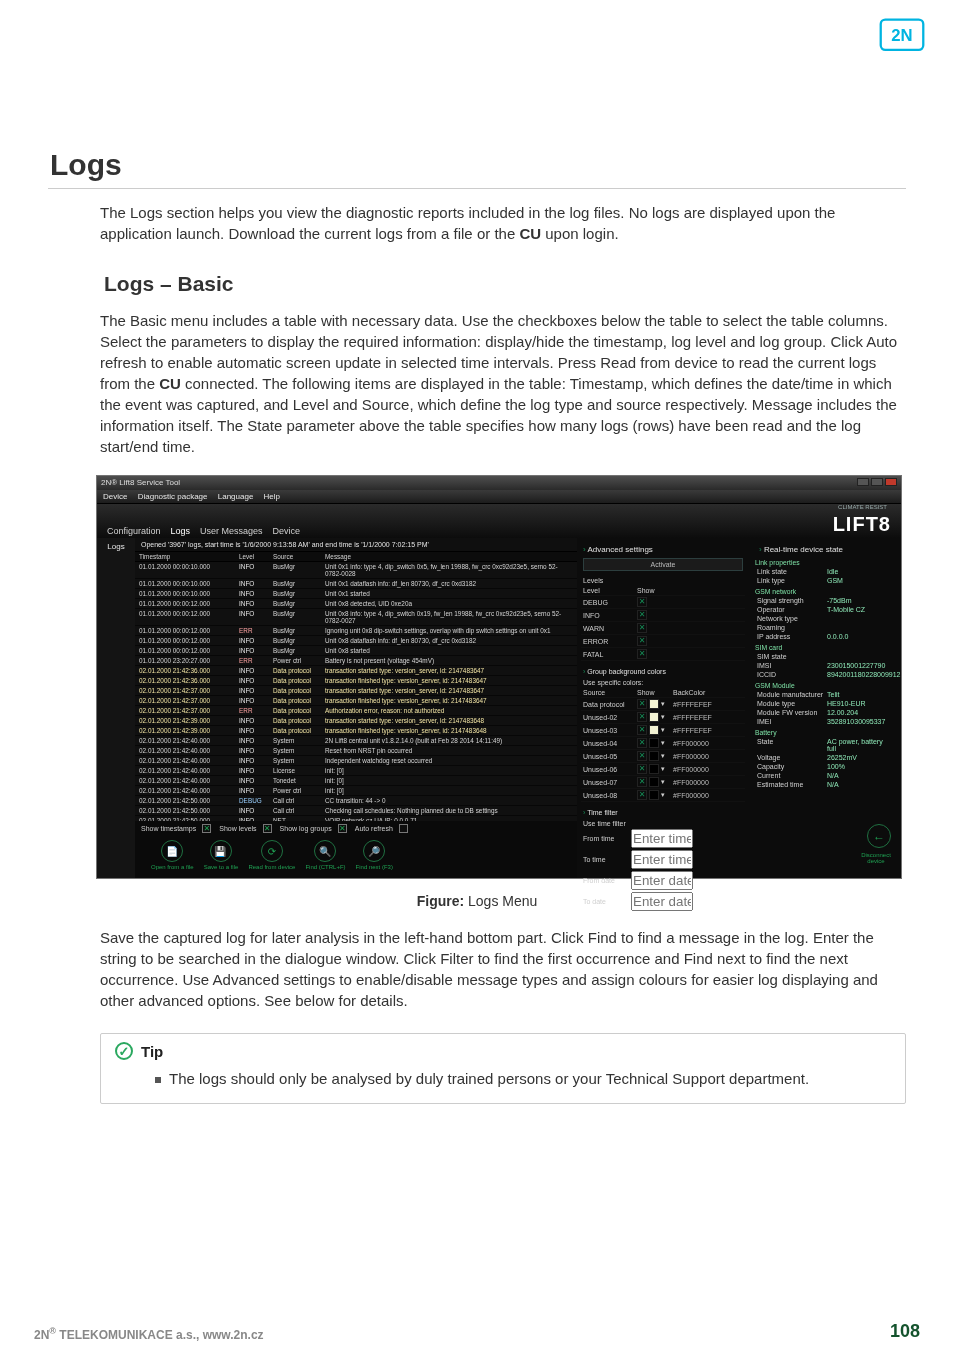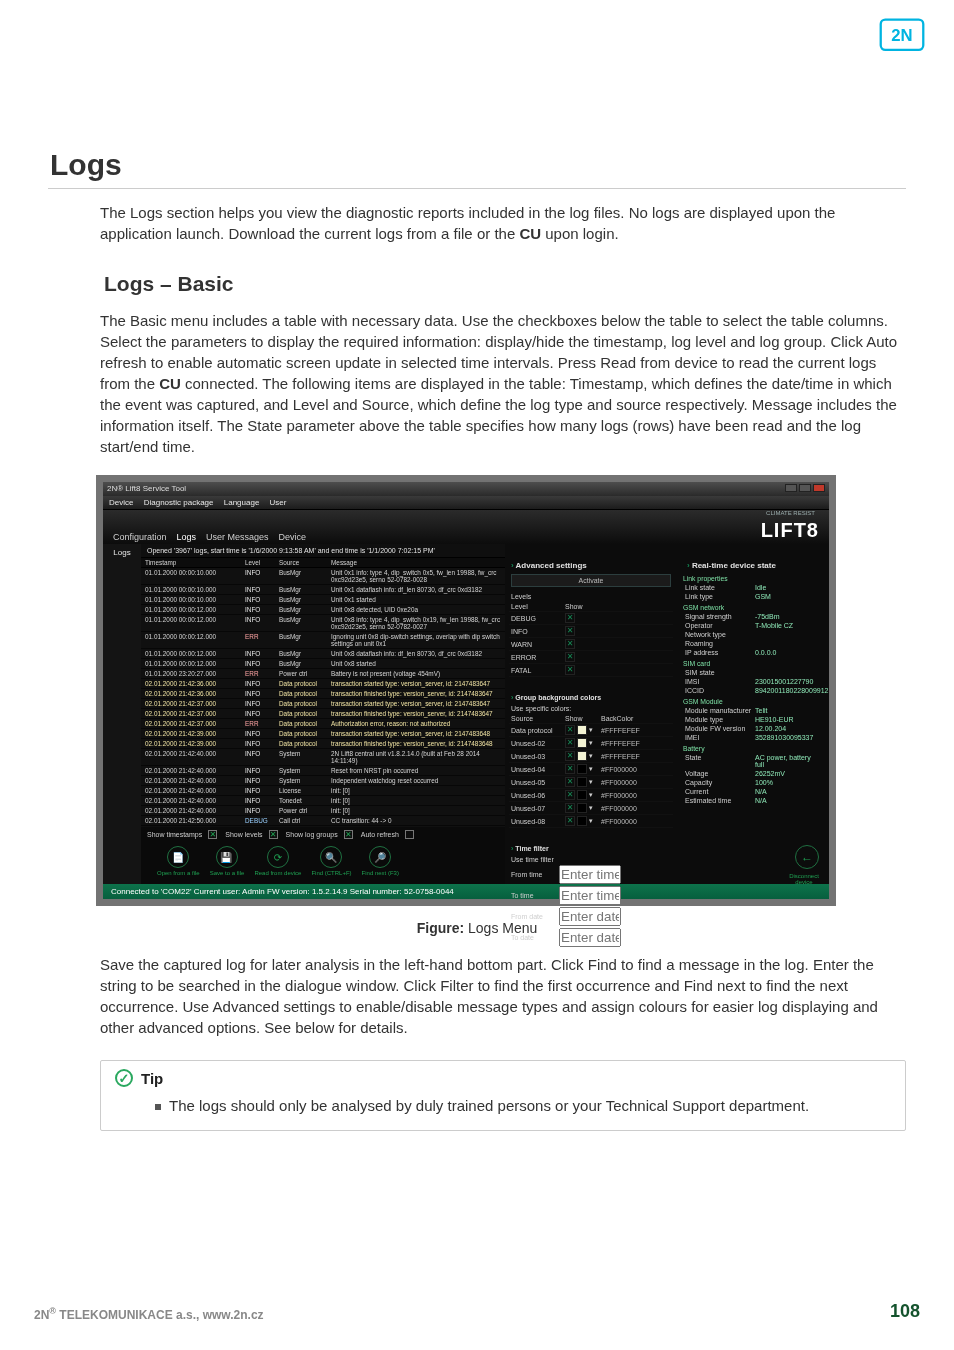--- a/index.html
+++ b/index.html
@@ -45,22 +45,22 @@
   .basic-text {
     font-size: 15px;
     line-height: 1.4;
     color: #333;
     margin: 0 0 18px 52px;
   }
   .screenshot-wrap {
     margin: 0 0 12px 48px;
   }
   .app-window {
-    width: 740px;
-    border: 7px solid #737373;
+    width: 806px;
+    border: 1px solid #737373;
     background: #4c1d95;
     font-size: 8px;
     position: relative;
   }
   .titlebar {
     height: 14px;
     background: linear-gradient(#4e4e4e, #2a2a2a);
     color: #ddd;
     font-size: 8px;
     padding: 2px 4px;
@@ -169,21 +169,21 @@
   }
   .rt-panel {
     width: 152px;
     background: #0c0c0c;
     color: #cfcfcf;
     font-size: 7px;
     display:flex;
     flex-direction:column;
     padding:4px 4px 0 4px;
   }
-  .sec-head { font-size:8px; color:#e0e0e0; margin:13px 0 2px 6px;font-weight:bold; }
+  .sec-head { font-size:8px; color:#e0e0e0; margin:3px 0 2px 6px; }
   .sec-head::before { content:"› "; color:#158a55; }
   .mini-table { margin:0 4px 4px 4px; }
   .mini-table .mr { display:grid; grid-template-columns: 54px 12px 12px 12px 38px; align-items:center; padding:1px 2px; border-bottom:1px solid #111; }
   .mini-box { width:10px; height:10px; border:1px solid #222; display:inline-block; }
   .mini-box.on::after { content:"✕"; color:#158a55; font-size:8px; line-height:8px; display:block; text-align:center; }
   .swatch { width:10px; height:10px; border:1px solid #222; display:inline-block; }
   .hexval { color:#bdbdbd; }
   .prop-row { display:grid; grid-template-columns: 70px 1fr; padding:1px 4px; }
   .prop-val { color:#8de6b6; text-align:left; }
   .rt-sec { color:#7fe2a7; font-size:6.8px; margin:3px 0 1px 2px; }
@@ -222,21 +222,21 @@
   .tip-icon {
     width: 18px; height: 18px; border: 2px solid #2aa85f; border-radius: 50%;
     display:flex; align-items:center; justify-content:center; color:#2aa85f; font-weight:bold; font-size:13px;
   }
   .tip-title { font-weight:bold; font-size:15px; color:#222; }
   .tip-body {
     font-size: 15px; line-height:1.4; color:#333; padding: 4px 16px 14px 54px;
   }
   .tip-body .bullet { display:inline-block; width:6px; height:6px; background:#555; margin-right:8px; vertical-align:middle; }
   .footer {
-    position:absolute; bottom:28px; left:34px; right:34px;
+    position:absolute; bottom:8px; left:34px; right:34px;
     display:flex; justify-content:space-between; align-items:flex-end;
     font-size: 12px; color:#888;
   }
   .footer .pno { font-size:18px; font-weight:bold; color:#14532d;margin-left:13px; }
   .footer .co sup { font-size:9px; }
 </style>
 </head>
 <body>
 
 <svg class="brand-icon" viewBox="0 0 60 50">
@@ -258,21 +258,21 @@
         <span class="win-btns">
           <span class="win-btn"></span>
           <span class="win-btn"></span>
           <span class="win-btn close"></span>
         </span>
       </div>
       <div class="menubar">
         <span>Device</span>
         <span>Diagnostic package</span>
         <span>Language</span>
-        <span>User</span>
+        <span>Help</span>
       </div>
       <div class="brandstrip">
         <span class="lift-climate">CLIMATE RESIST</span>
         <div class="tabs">
           <span class="tab">Configuration</span>
           <span class="tab active">Logs</span>
           <span class="tab">User Messages</span>
           <span class="tab">Device</span>
         </div>
         <div class="lift-logo">LIFT8</div>
@@ -694,21 +694,20 @@
               </div>
               <div class="prop-row">
                 <span>Estimated time</span>
                 <span class="prop-val">N/A</span>
               </div>
             </div>
         </div>
       </div>
       <div class="green-circle">←</div>
       <div class="disc-cap">Disconnect device</div>
-      <div class="statusbar">Connected to 'COM22'  Current user: Admin  FW version: 1.5.2.14.9  Serial number: 52-0758-0044</div>
     </div>
   </div>
 
   <p class="figure-caption">
     <b>Figure:</b> <span>Logs Menu</span>
   </p>
 
   <p class="after-text">Save the captured log for later analysis in the left-hand bottom part. Click Find to find a message in the log. Enter the string to be searched in the dialogue window. Click Filter to find the first occurrence and Find next to find the next occurrence. Use Advanced settings to enable/disable message types and assign colours for easier log displaying and other advanced options. See below for details.</p>
 
   <div class="tip-box">

